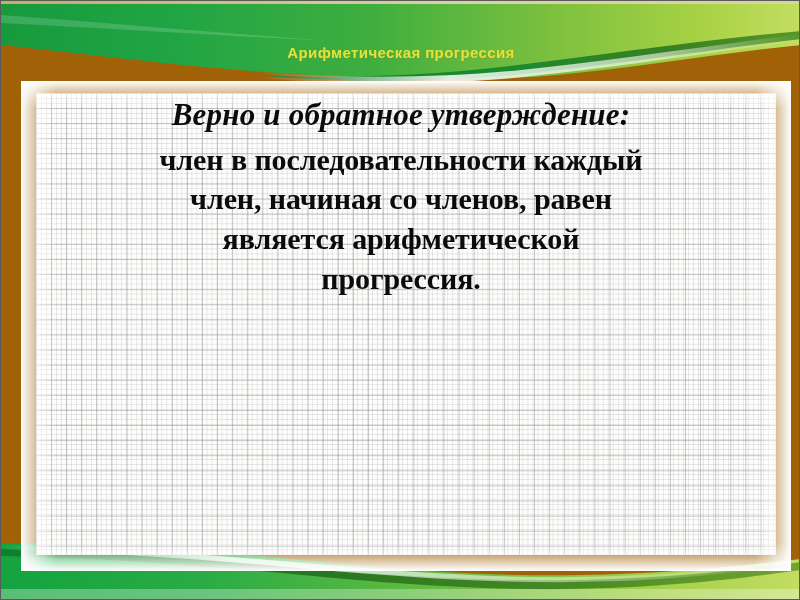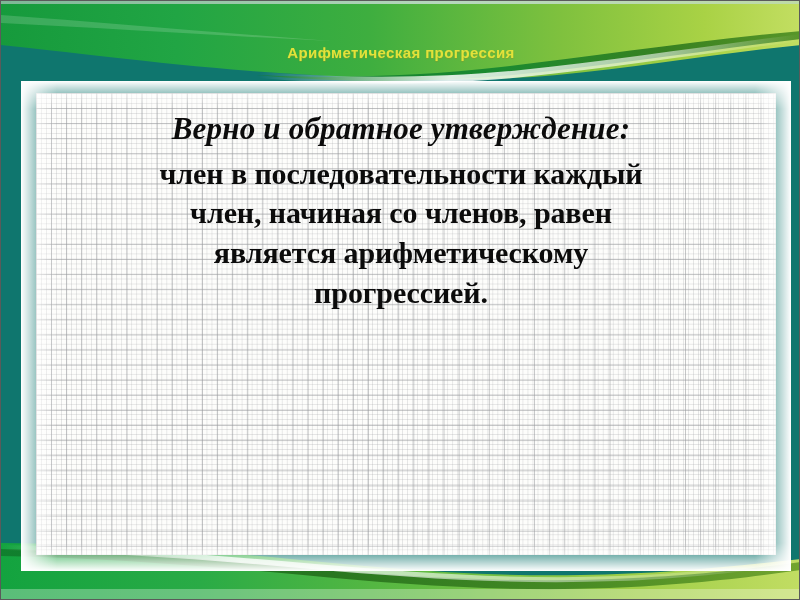--- a/index.html
+++ b/index.html
@@ -9,21 +9,21 @@
   }
   body {
     font-family: "Liberation Serif", "DejaVu Serif", serif;
   }
 
   .slide {
     position: relative;
     width: 800px;
     height: 600px;
     overflow: hidden;
-    background: #0f766e;
+    background: #a16207;
     box-sizing: border-box;
     border: 1px solid #5a5a5a;
   }
 
   
   .deco {
     position: absolute;
     left: 0;
     width: 800px;
     pointer-events: none;
@@ -93,21 +93,21 @@
     letter-spacing: 0.4px;
     color: #e2e23a;
     text-shadow: 0 1px 1px rgba(140,150,40,0.55);
     z-index: 4;
   }
 
   
   .content {
     position: absolute;
     left: 38px;
-    top: 110px;
+    top: 96px;
     width: 724px;
     z-index: 3;
     text-align: center;
     color: #0b0b0b;
   }
 
   .heading {
     font-family: "Liberation Serif", "DejaVu Serif", serif;
     font-style: italic;
     font-weight: bold;
@@ -224,19 +224,19 @@
 
   <div class="slide-title">Арифметическая прогрессия</div>
 
   <div class="content">
 
     <p class="heading">Верно и обратное утверждение:</p>
 
     <p class="statement">
       <span class="ln">член в последовательности каждый</span>
       <span class="ln">член, начиная со членов, равен</span>
-      <span class="ln">является арифметическому</span>
-      <span class="ln">прогрессией.</span>
+      <span class="ln">является арифметической</span>
+      <span class="ln">прогрессия.</span>
     </p>
 
   </div>
 
 </div>
 
 </body></html>

